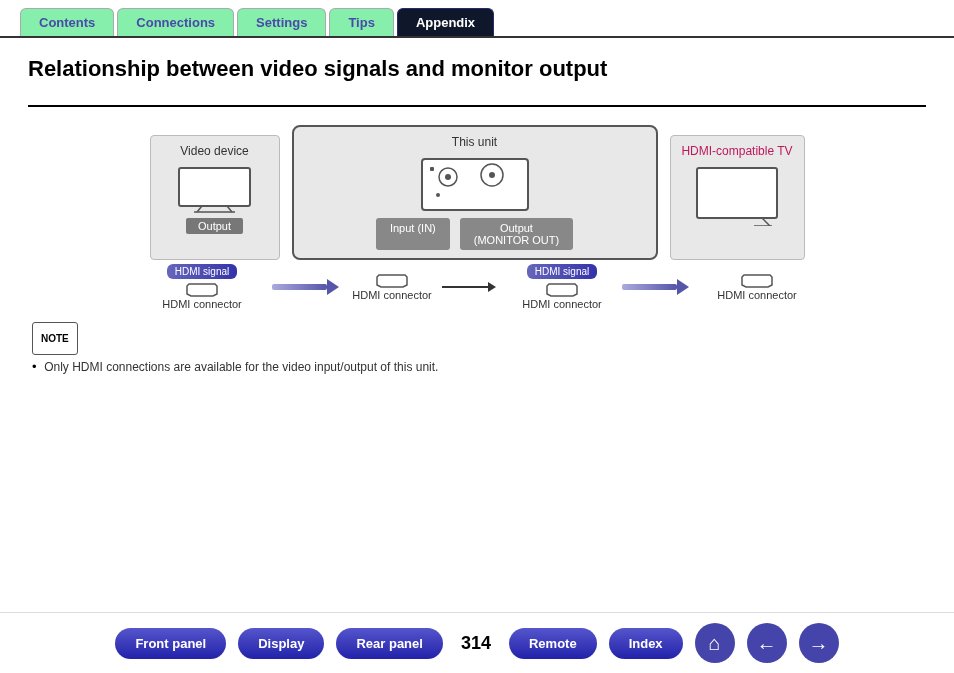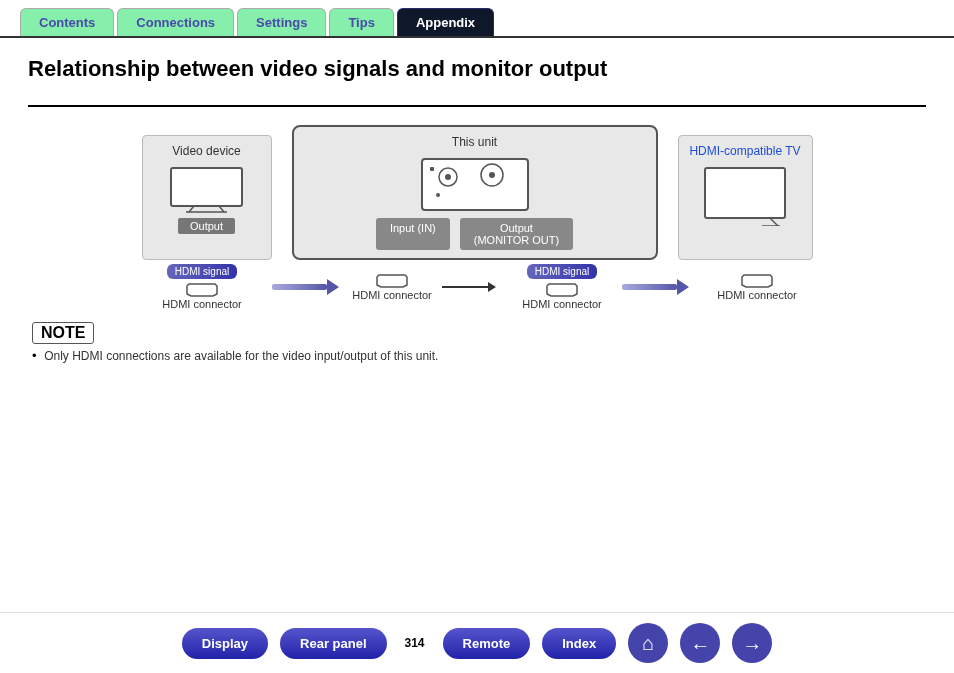--- a/index.html
+++ b/index.html
@@ -80,22 +80,22 @@
     }
 
     
     .note-section {
       margin-top: 12px;
       padding: 0 4px;
     }
     .note-badge {
       display: inline-block;
       border: 1.5px solid #555;
-      padding: 1px 8px;
-      font-size: 16px;
+      padding: 10px 8px;
+      font-size: 10px;
       font-weight: bold;
       border-radius: 3px;
       margin-bottom: 4px;
     }
     .note-text {
       font-size: 12px;
       color: #333;
       margin-left: 4px;
     }
 
@@ -118,21 +118,21 @@
       color: #fff;
       font-size: 13px;
       font-weight: bold;
       padding: 8px 20px;
       border-radius: 20px;
       border: none;
       cursor: pointer;
       text-decoration: none;
     }
     .page-num {
-      font-size: 12px;
+      font-size: 18px;
       font-weight: bold;
       color: #000;
       margin: 0 6px;
     }
     .icon-btn {
       width: 40px;
       height: 40px;
       border-radius: 50%;
       border: none;
       cursor: pointer;
@@ -202,21 +202,21 @@
   <div class="nav-tab">Settings</div>
   <div class="nav-tab">Tips</div>
   <div class="nav-tab active">Appendix</div>
 </div>
 
 <div class="page-content">
   <div class="page-title">Relationship between video signals and monitor output</div>
 
   <div style="display:flex; flex-direction:column; align-items:center; width:100%;">
 
-    <div style="display:flex; align-items:stretch; gap:8px; position:relative;">
+    <div style="display:flex; align-items:stretch; gap:0; position:relative;">
 
       <div class="left-bg" style="margin-right:6px; margin-top:10px;">
         <span style="font-size:12px; color:#333; margin-bottom:8px;">Video device</span>
 
         <svg width="75" height="48">
           <rect x="2" y="2" width="71" height="38" rx="2" fill="#fff" stroke="#555" stroke-width="2"></rect>
           <line x1="25" y1="40" x2="20" y2="46" stroke="#555" stroke-width="1.5"></line>
           <line x1="50" y1="40" x2="55" y2="46" stroke="#555" stroke-width="1.5"></line>
           <line x1="17" y1="46" x2="58" y2="46" stroke="#555" stroke-width="1.5"></line>
         </svg>
@@ -236,21 +236,21 @@
           <rect x="10" y="10" width="4" height="4" rx="1" fill="#555"></rect>
         </svg>
         <div class="io-buttons">
           <div class="io-badge">Input (IN)</div>
           <div class="io-badge" style="white-space:pre-line;">Output
 (MONITOR OUT)</div>
         </div>
       </div>
 
       <div class="right-bg" style="margin-left:6px; margin-top:10px;">
-        <span style="font-size:12px; color:#1d4ed8; margin-bottom:8px; text-align:center;">HDMI-compatible TV</span>
+        <span style="font-size:12px; color:#be185d; margin-bottom:8px; text-align:center;">HDMI-compatible TV</span>
         <svg width="90" height="60">
           <rect x="5" y="2" width="80" height="50" rx="2" fill="#fff" stroke="#555" stroke-width="2"></rect>
           <polyline points="70,52 78,60" fill="none" stroke="#555" stroke-width="1.5"></polyline>
           <line x1="62" y1="60" x2="80" y2="60" stroke="#555" stroke-width="1.5"></line>
         </svg>
       </div>
     </div>
 
     <div style="display:flex; align-items:center; gap:0; margin-top:4px; position:relative;">
 
@@ -309,20 +309,21 @@
   <div class="note-section">
     <div class="note-badge">NOTE</div>
     <div>
       <span style="font-size:13px;">• </span><span class="note-text">Only HDMI connections are available for the video input/output of this unit.</span>
     </div>
   </div>
 
 </div>
 
 <div class="bottom-nav">
+  <button class="nav-btn">Front panel</button>
   <button class="nav-btn">Display</button>
   <button class="nav-btn">Rear panel</button>
   <span class="page-num">314</span>
   <button class="nav-btn">Remote</button>
   <button class="nav-btn">Index</button>
   <button class="icon-btn home-btn">⌂</button>
   <button class="icon-btn back-btn">←</button>
   <button class="icon-btn fwd-btn">→</button>
 </div>
 

